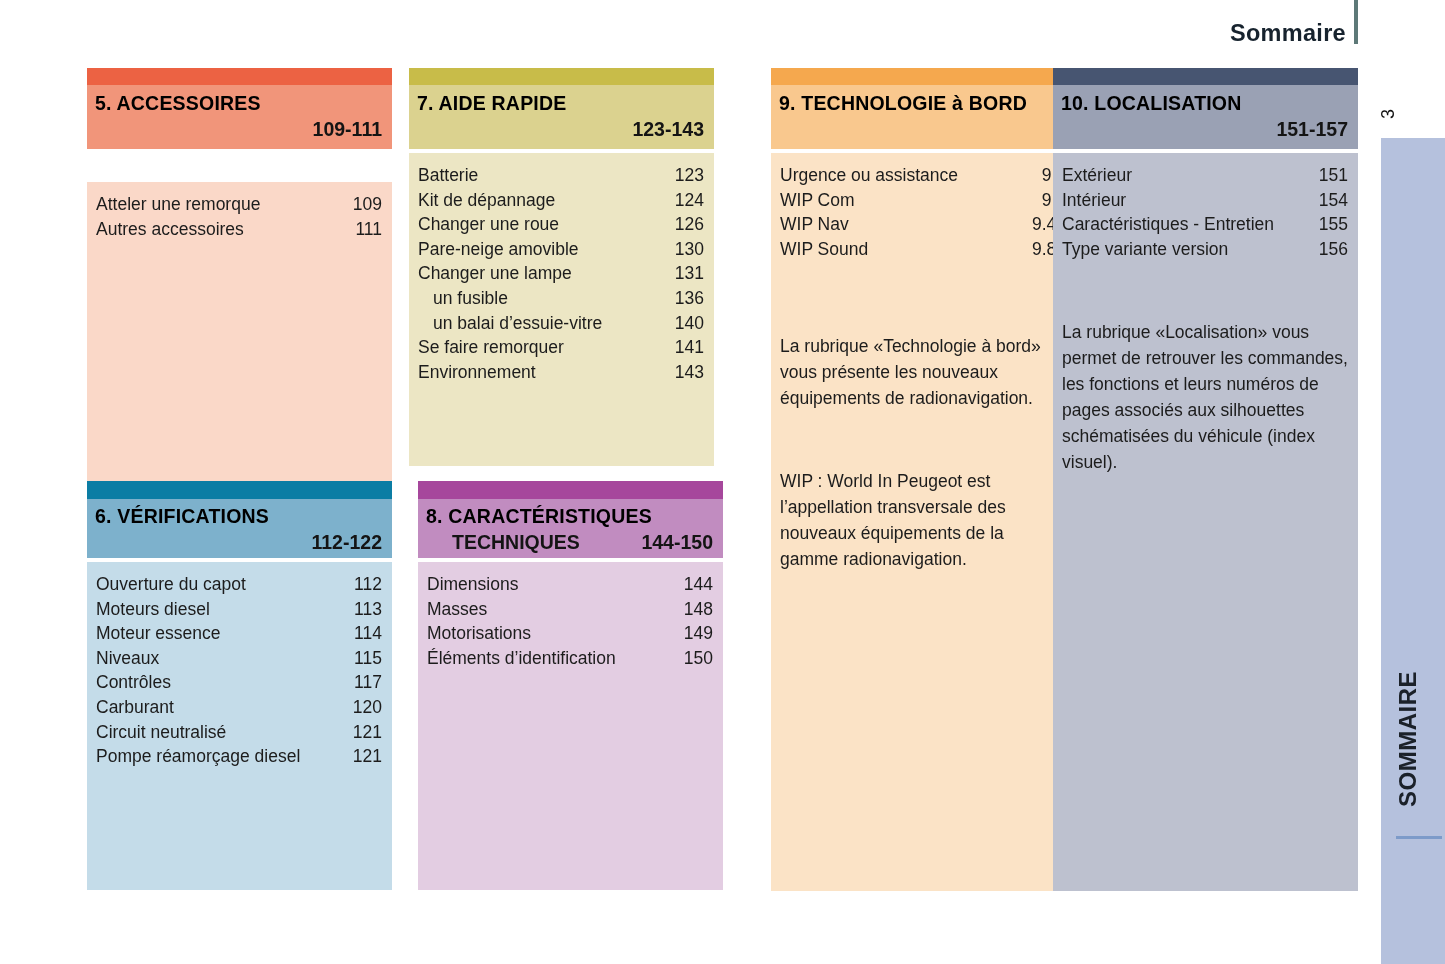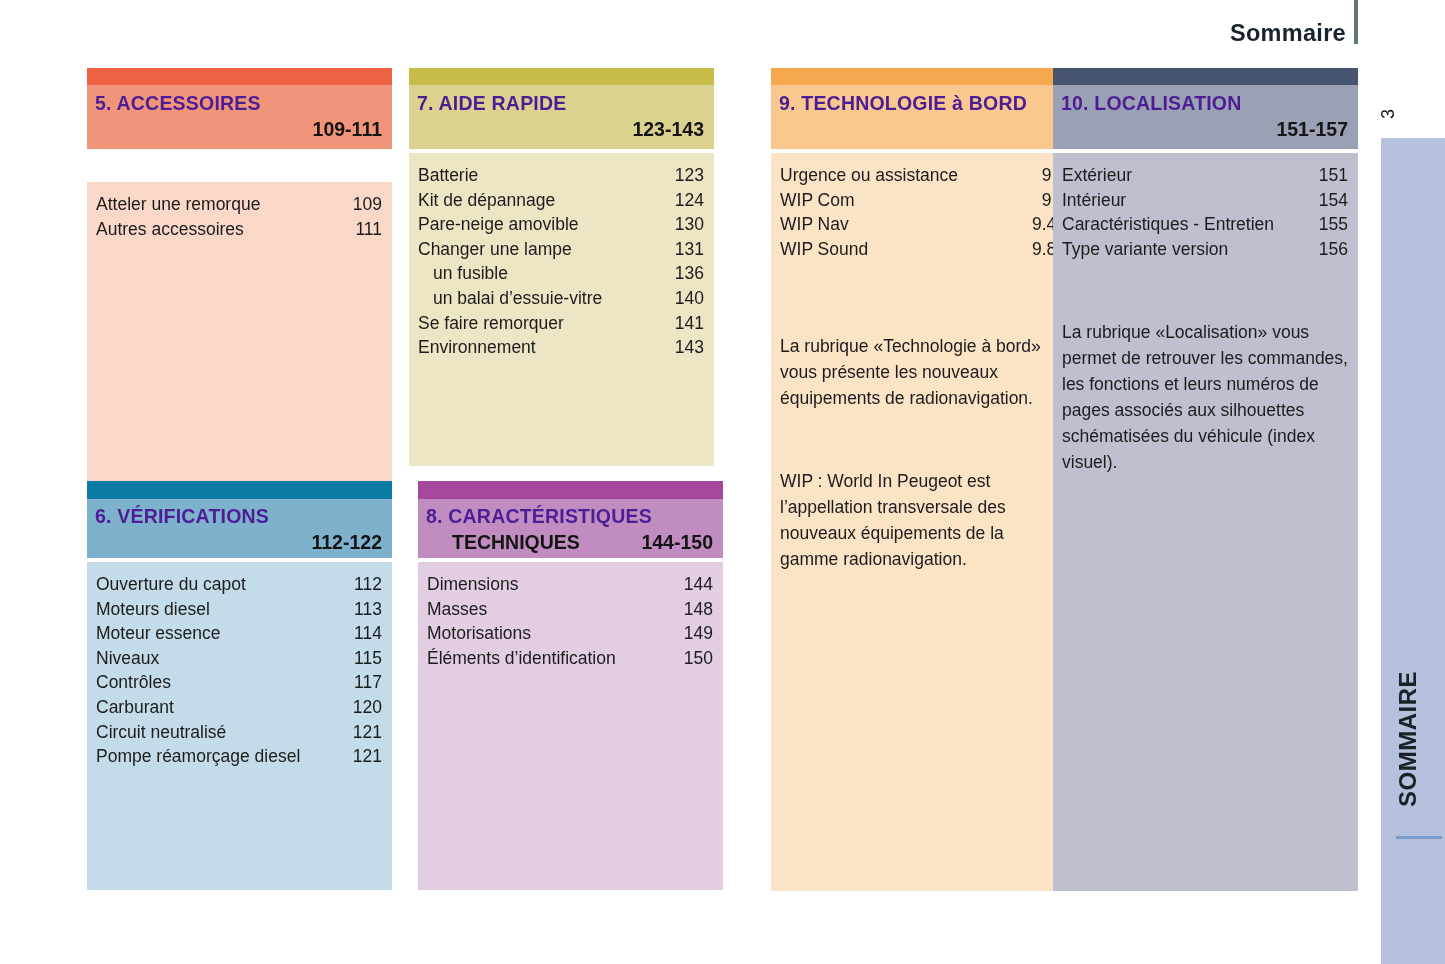--- a/index.html
+++ b/index.html
@@ -24,21 +24,21 @@
 
   
   .section{position:absolute;width:305px;}
   .s0{left:87px;top:68px;}  .s1{left:409px;top:68px;}
   .s2{left:731px;top:68px;margin-left:40px;} .s3{left:1053px;top:68px;}
   .s4{left:87px;top:481px;} .s5{left:418px;top:481px;}
   .bar{height:17px;}
   .r2 .bar{height:18px;}
   .band{height:64px;box-sizing:border-box;padding:7px 10px 0 8px;}
   .r2 .band{height:59px;padding-top:6px;}
-  .t1{font-size:19.5px;font-weight:bold;color:#4c1d95;letter-spacing:.2px;}
+  .t1{font-size:19.5px;font-weight:bold;color:#000000;letter-spacing:.2px;}
   .t2{display:flex;justify-content:space-between;font-size:19.5px;font-weight:bold;
       color:#141414;margin-top:3px;}
   .t2l{padding-left:26px;}
   .body{margin-top:4px;box-sizing:border-box;padding:10px 10px 0 9px;}
   .h-row1{height:313px;} .h-tall{height:738px;} .h-row2{height:328px;}
   .row{display:flex;justify-content:space-between;font-size:17.5px;line-height:24.6px;color:#1c1c1c;}
   .row.ind .lbl{padding-left:15px;}
   .lbl{text-align:left;} .pg{text-align:left;}
   .para{font-size:17.5px;line-height:26px;color:#1c1c1c;margin:0;}
   .s2 .p1{margin-top:72px;} .s2 .p2{margin-top:57px;}
@@ -94,20 +94,24 @@
     <div class="body h-row1" style="background-color: rgb(236, 230, 196);">
       <div class="row">
           <span class="lbl">Batterie</span>
           <span class="pg">123</span>
         </div>
       <div class="row">
           <span class="lbl">Kit de dépannage</span>
           <span class="pg">124</span>
         </div>
       <div class="row">
+          <span class="lbl">Changer une roue</span>
+          <span class="pg">126</span>
+        </div>
+      <div class="row">
           <span class="lbl">Pare-neige amovible</span>
           <span class="pg">130</span>
         </div>
       <div class="row">
           <span class="lbl">Changer une lampe</span>
           <span class="pg">131</span>
         </div>
       <div class="row ind">
           <span class="lbl">un fusible</span>
           <span class="pg">136</span>

